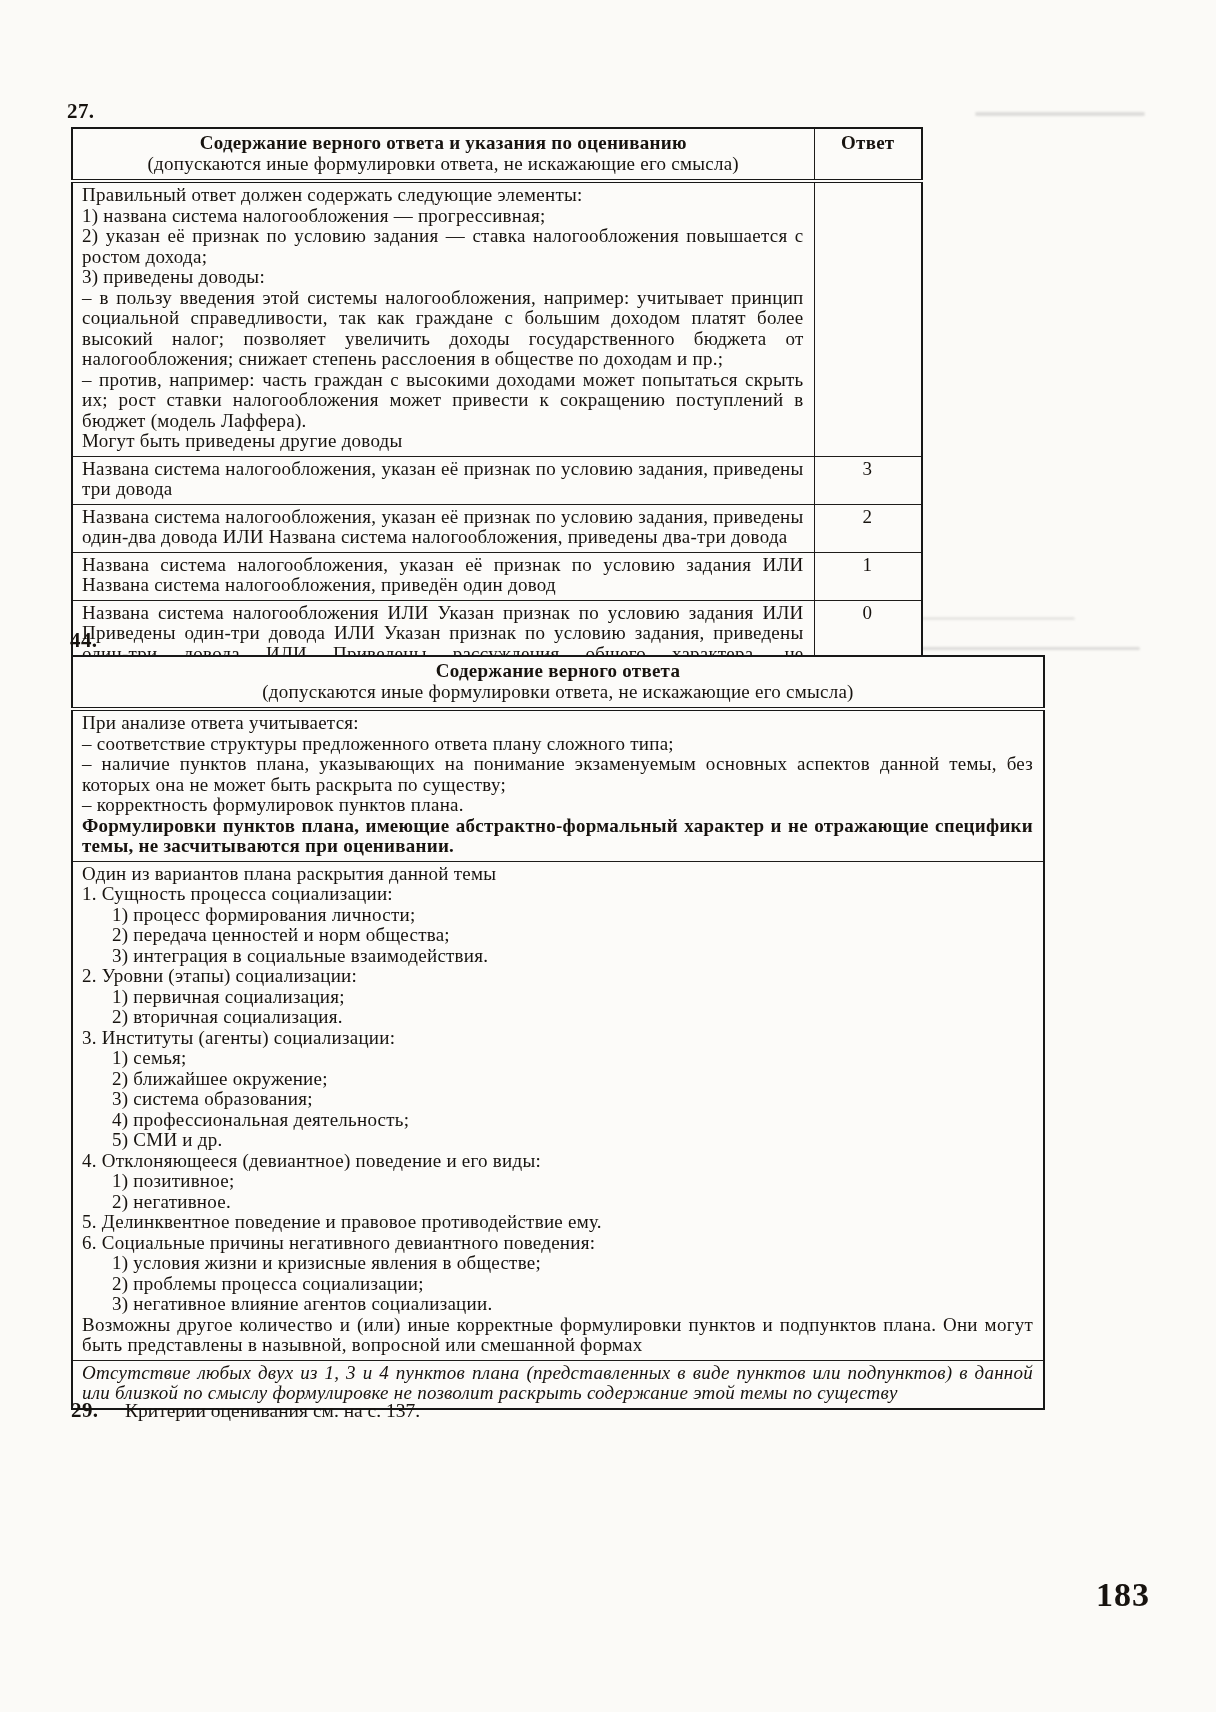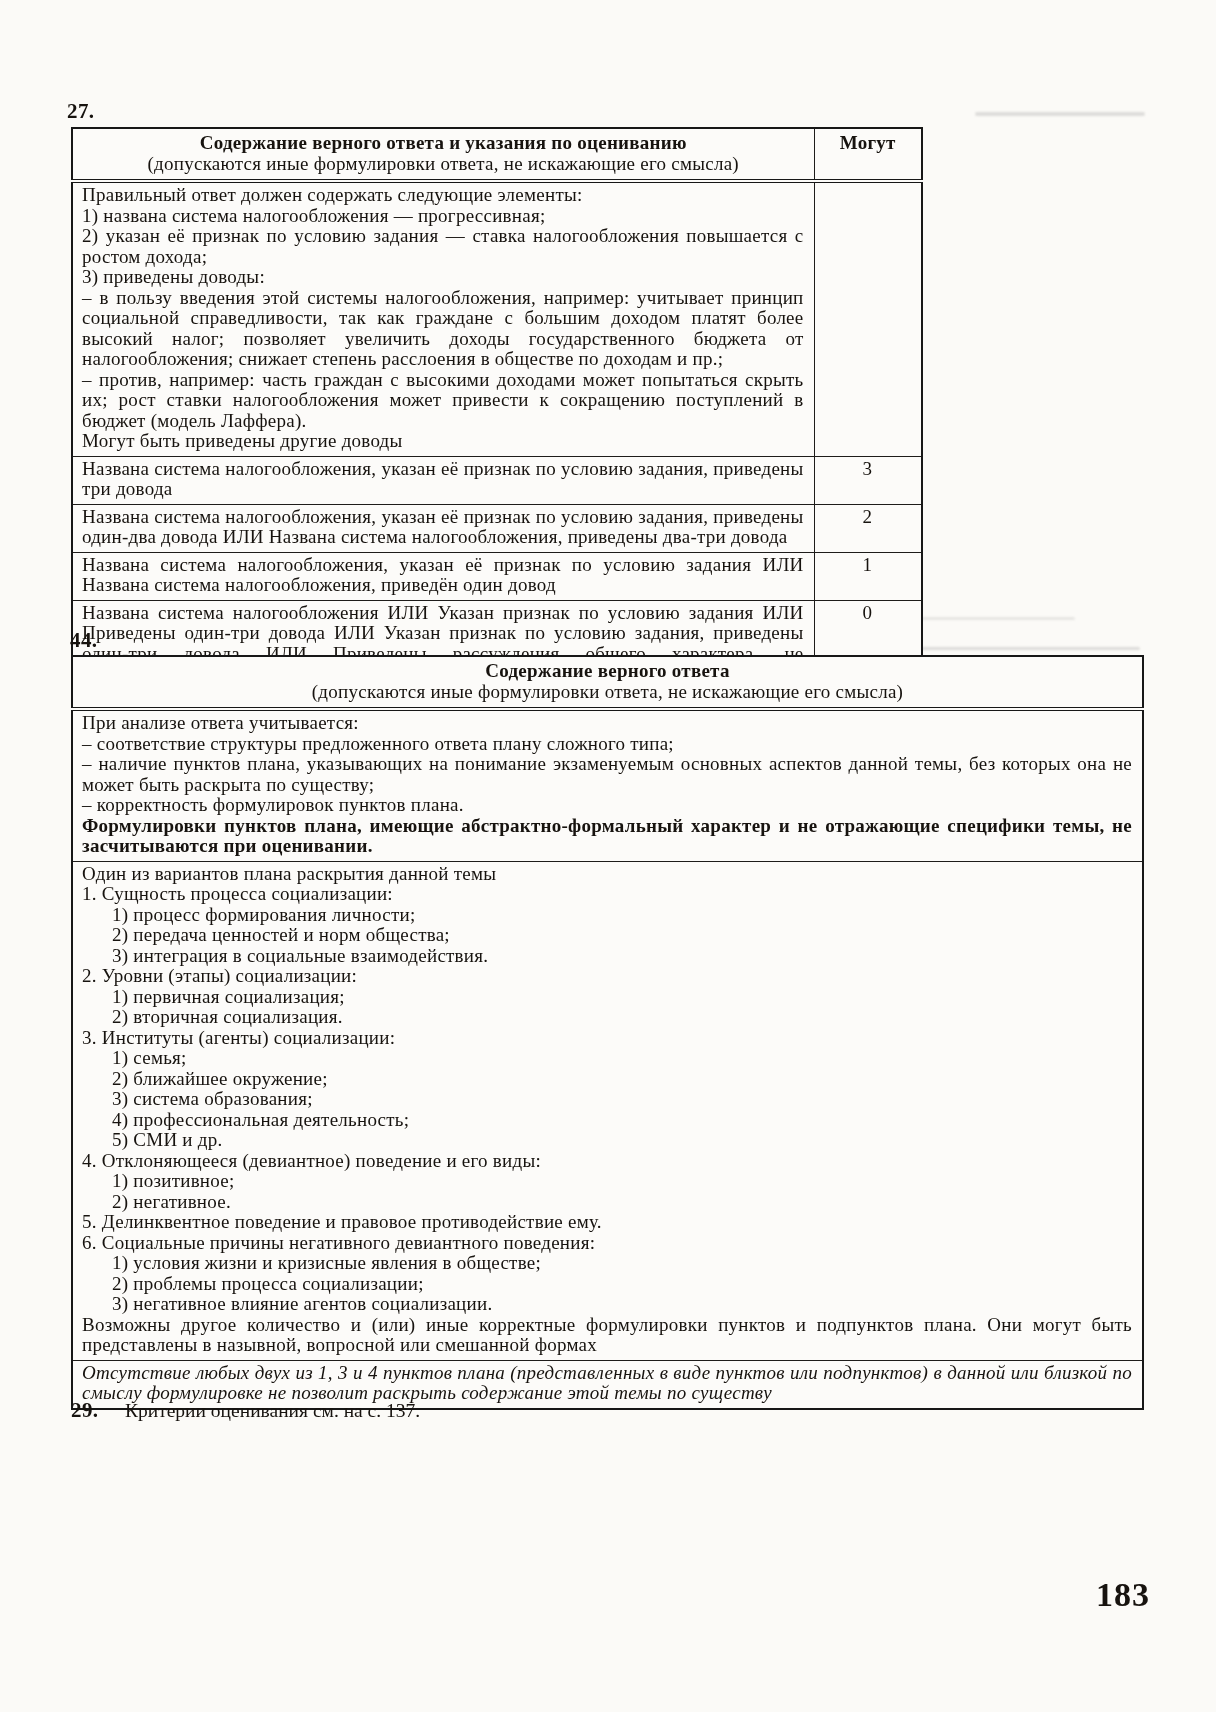--- a/index.html
+++ b/index.html
@@ -12,21 +12,21 @@
   .page{position:relative;width:1216px;height:1712px;overflow:hidden;}
   .qnum{font-weight:bold;font-size:21px;letter-spacing:.4px;}
   .b{font-weight:bold;}
   .i{font-style:italic;}
   .just{text-align:justify;}
   .prewrap{white-space:pre-wrap;}
 
   #q27{position:absolute;left:67px;top:99px;}
   #t27wrap{position:absolute;left:71px;top:127px;width:852px;}
   #q28{position:absolute;left:70px;top:628px;}
-  #t28wrap{position:absolute;left:71px;top:655px;width:1073px;}
+  #t28wrap{position:absolute;left:71px;top:655px;width:974px;}
   #q29row{position:absolute;left:71px;top:1398px;font-size:19.5px;}
   #q29row .qnum{display:inline-block;width:54px;}
   #pagenum{position:absolute;left:1096px;top:1576px;font-weight:bold;font-size:34px;letter-spacing:1px;}
 
   table.doc-table{
     border-collapse:collapse;width:100%;
     font-size:19px;line-height:20.5px;letter-spacing:.25px;
     border:2.5px solid #171717;
     background:#fcfbf9;
   }
@@ -68,21 +68,21 @@
           <col>
           <col class="col-pts">
         </colgroup>
       <thead>
         <tr>
           <th>
             <div class="b">Содержание верного ответа и указания по оцениванию</div>
             <div>(допускаются иные формулировки ответа, не искажающие его смысла)</div>
           </th>
           <th>
-            <div class="b">Могут</div>
+            <div class="b">Ответ</div>
           </th>
         </tr>
       </thead>
       <tbody>
         <tr>
           <td>
             <div class="prewrap just">Правильный ответ должен содержать следующие элементы:
 1) названа система налогообложения — прогрессивная;
 2) указан её признак по условию задания — ставка налогообложения повышается с ростом дохода;
 3) приведены доводы:

